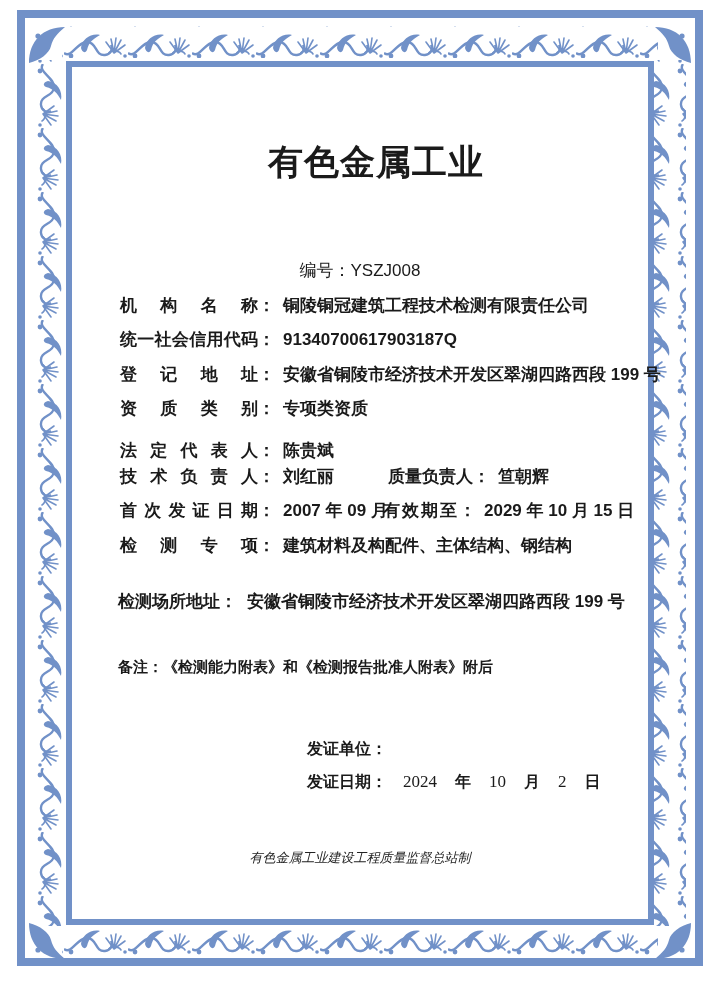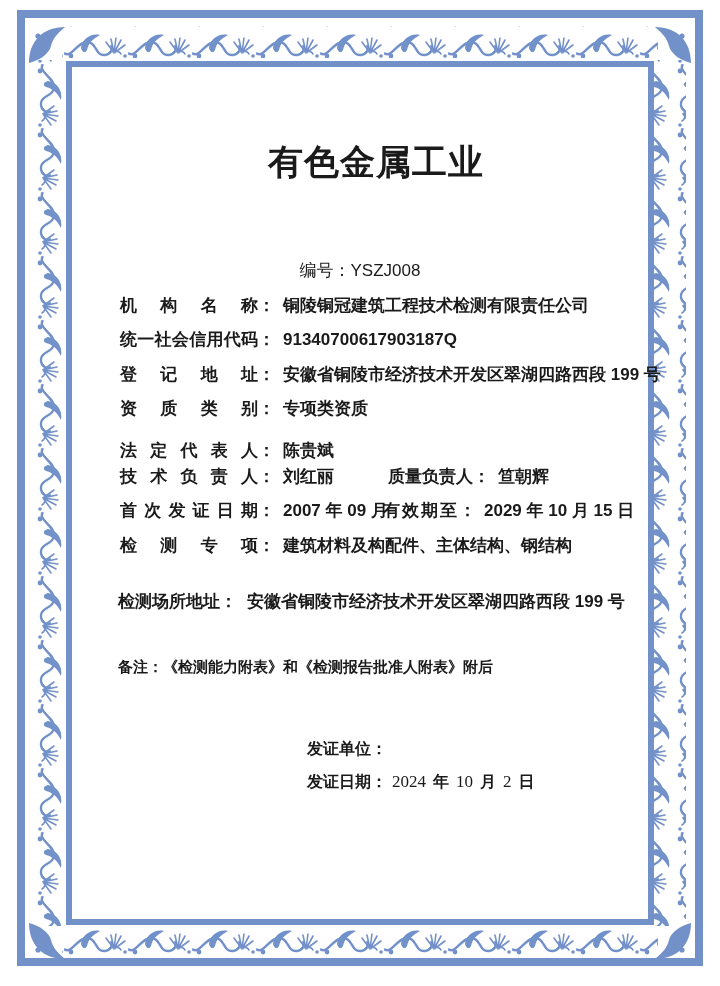--- a/index.html
+++ b/index.html
@@ -35,21 +35,21 @@
 
   .r0{top:296px}.r1{top:330px}.r2{top:365px}.r3{top:399px}
   .r4{top:441px}.r5{top:467px}.r6{top:501px}.r7{top:536px}
 
   .place-row{top:590px; left:118px; font-size:17px; font-weight:bold;text-align:right;}
   .place-row .fvalue{margin-left:10px;}
   .note-row{top:658px; left:118px; font-size:15px; font-weight:bold;}
 
   .issuer-row{top:739px; left:307px; font-size:16px; font-weight:bold;}
   .date-row{top:772px; left:307px; font-size:16px; font-weight:bold;}
-  .num{font-family:"Liberation Serif", serif; font-weight:normal; margin:0 5px; font-size:17px;}
+  .num{font-family:"Liberation Serif", serif; font-weight:normal; margin:0 16px; font-size:17px;}
   .unit{margin:0 2px;}
 
   .footer{top:849px; font-size:13px; font-weight:normal;
     font-family:"DejaVu Serif", serif; font-style:italic; color:#222;}
 </style>
 </head>
 <body>
 
 <div class="page">
 
@@ -142,14 +142,15 @@
   </div>
 
   <div class="abs note-row">备注：《检测能力附表》和《检测报告批准人附表》附后</div>
 
   <div class="abs issuer-row">发证单位：</div>
 
   <div class="abs date-row">
     <span>发证日期：</span><span class="num">2024</span><span class="unit">年</span><span class="num">10</span><span class="unit">月</span><span class="num">2</span><span class="unit">日</span>
   </div>
 
+  <div class="abs center footer">有色金属工业建设工程质量监督总站制</div>
 
 </div>
 
 </body></html>

